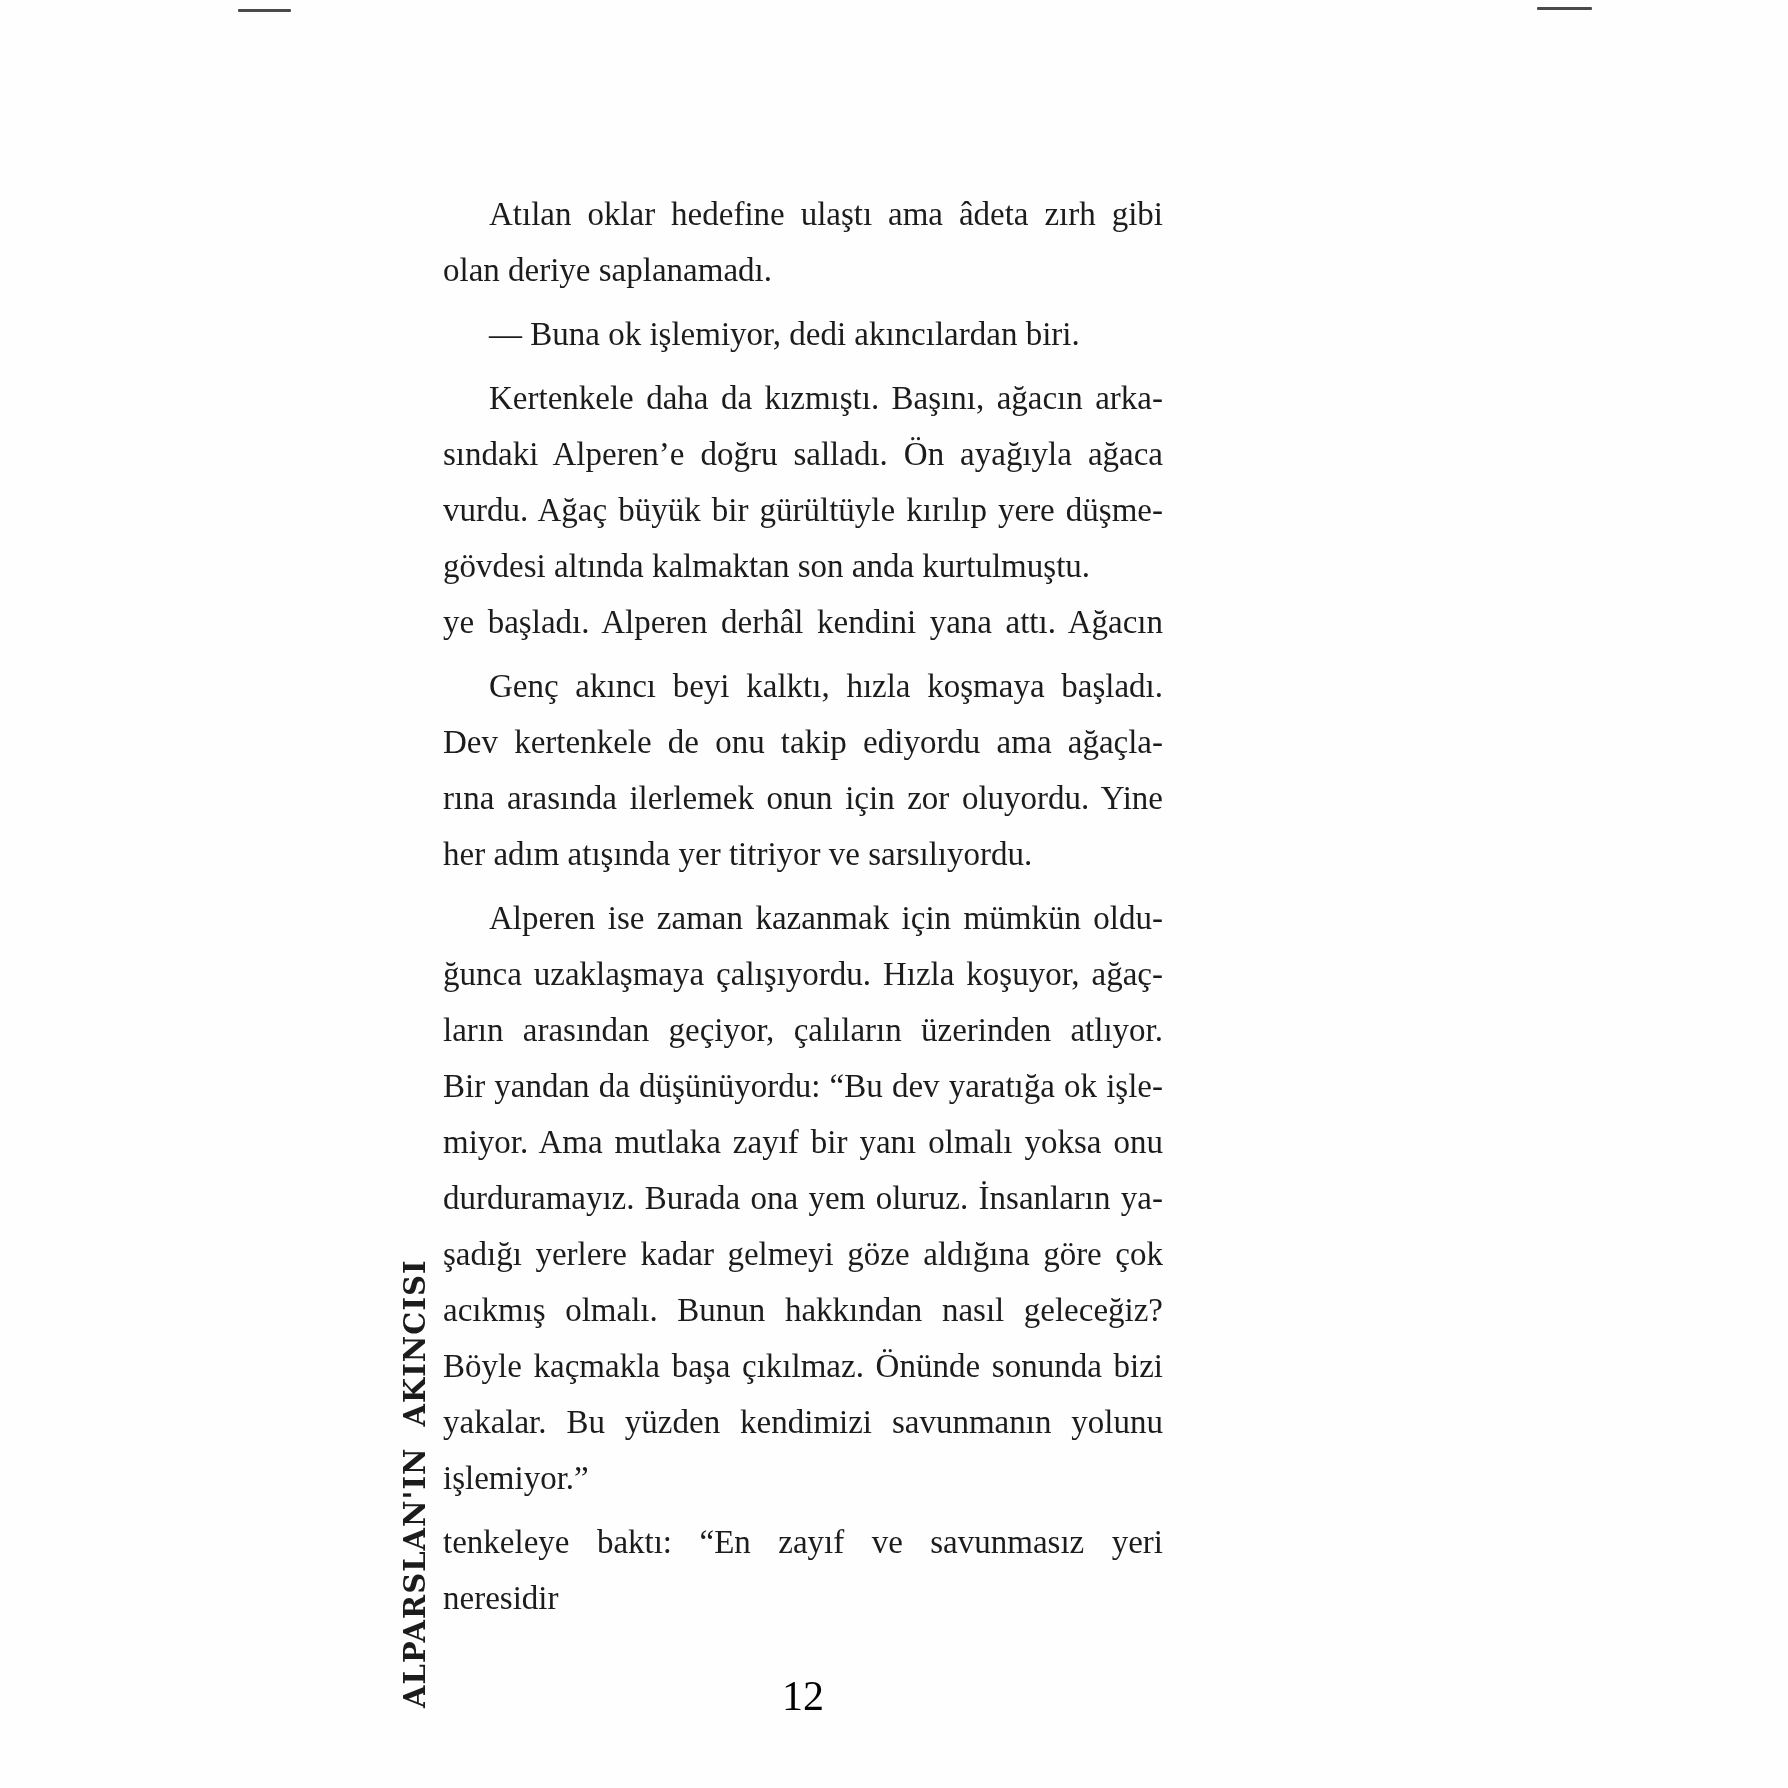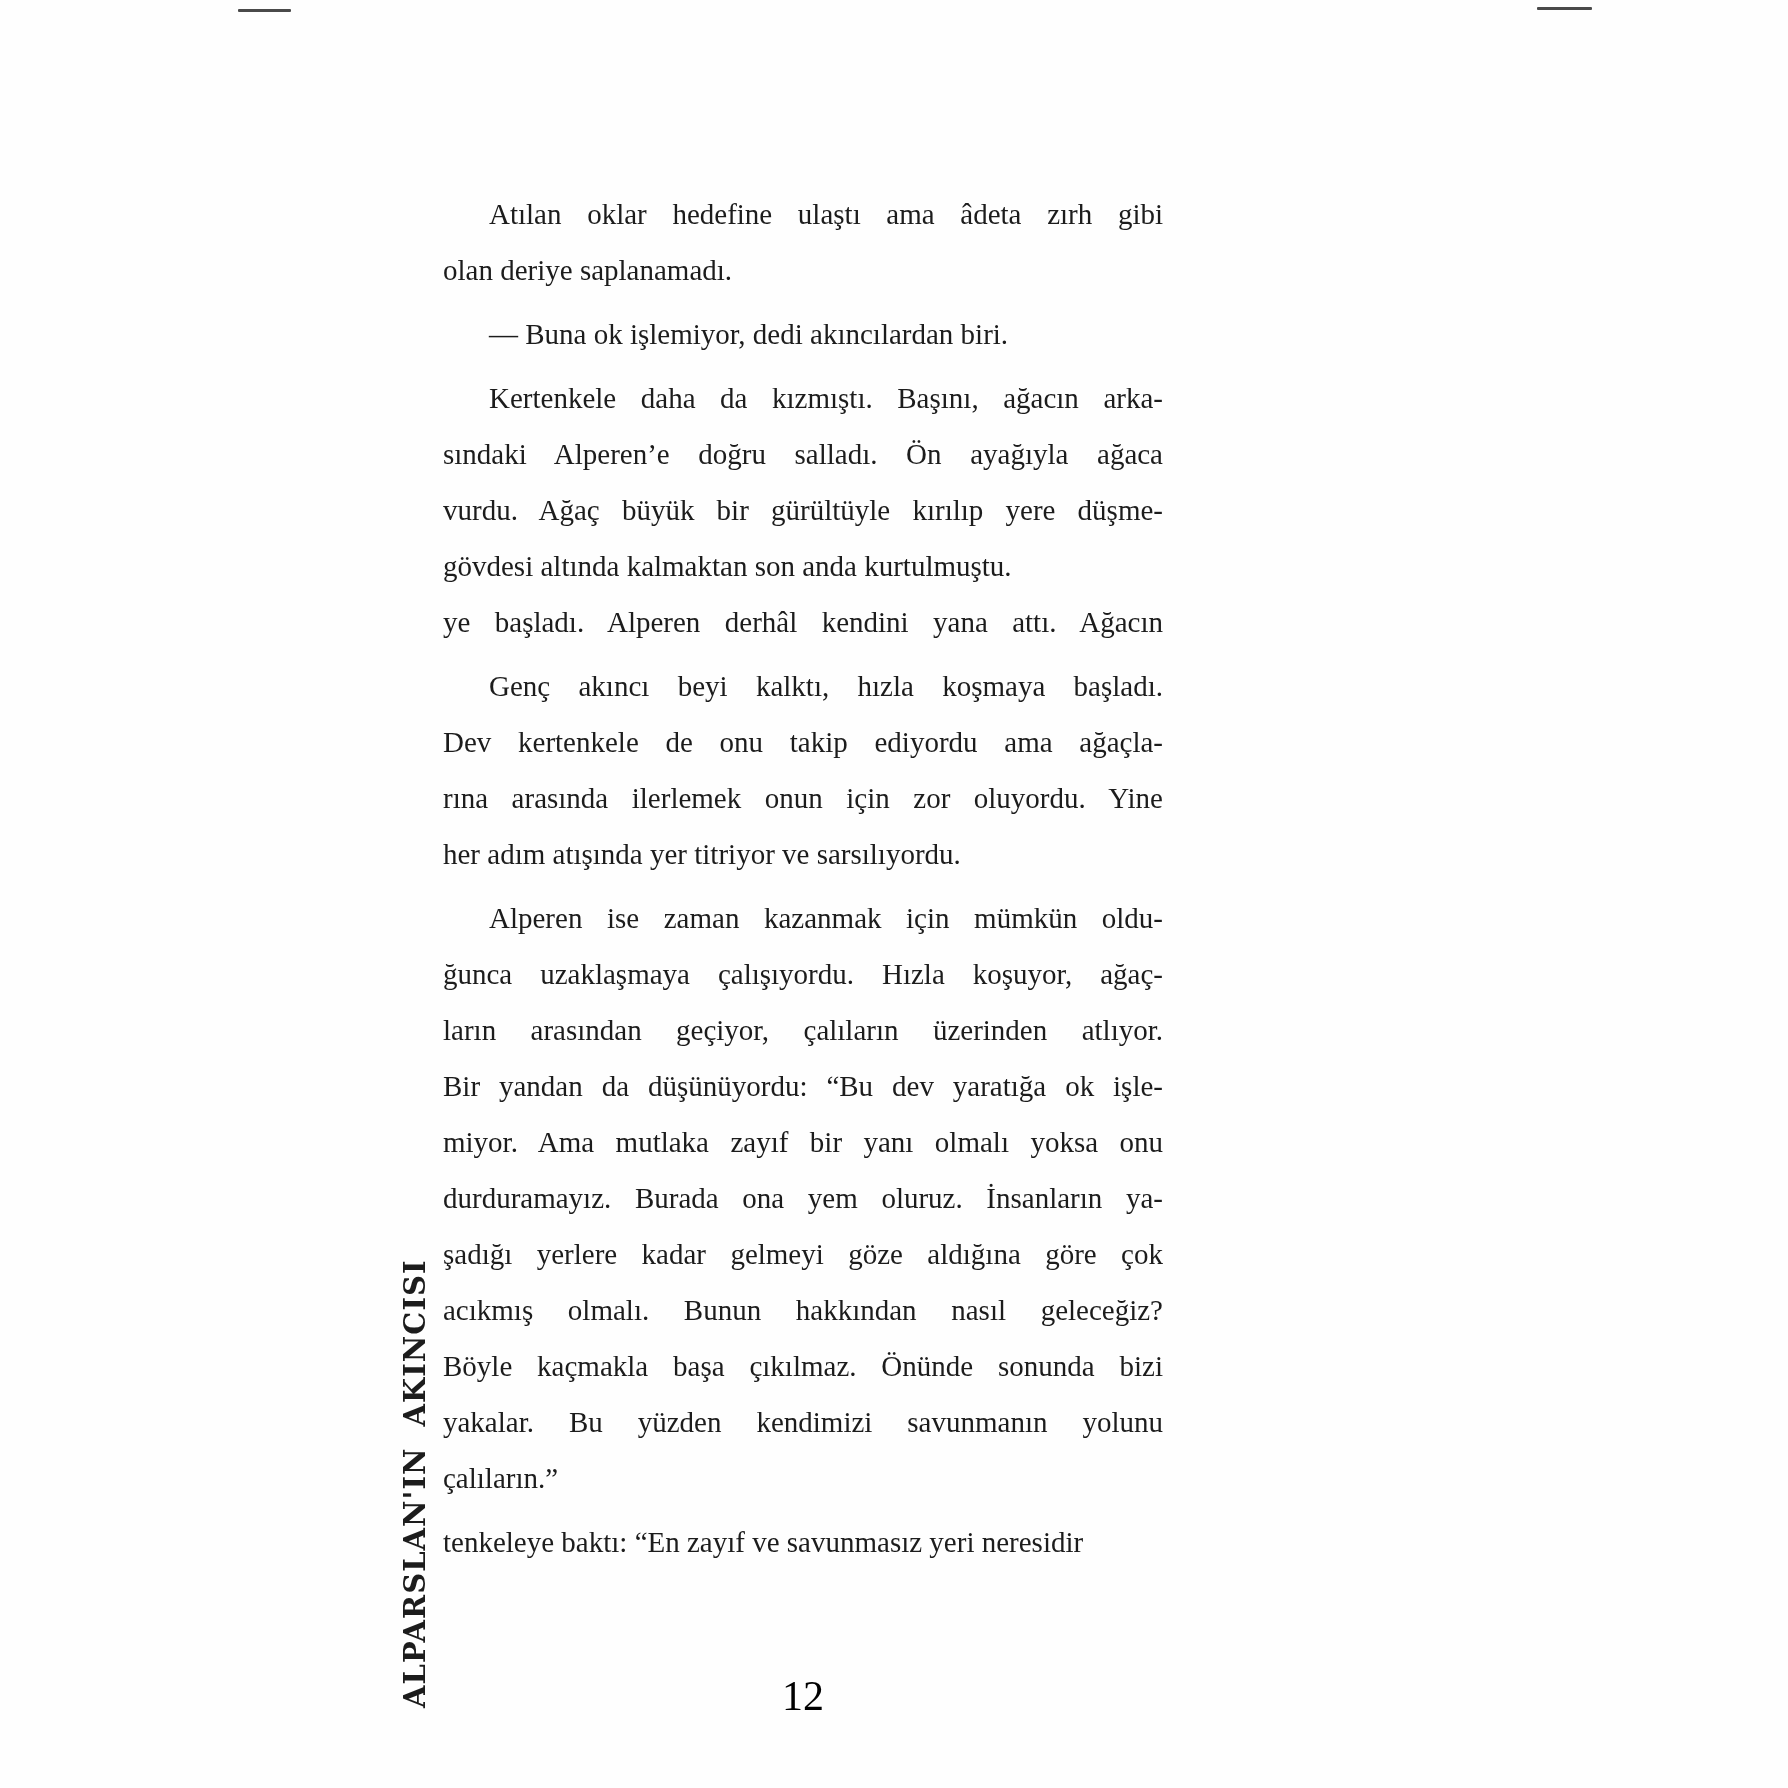--- a/index.html
+++ b/index.html
@@ -26,21 +26,21 @@
     background: #4a4a4a;
     border-radius: 1px;
   }
   .crop-mark.left  { left: 238px; top: 9px;  width: 53px; }
   .crop-mark.right { left: 1537px; top: 7px; width: 55px; }
   .text-block {
     position: absolute;
     left: 443px;
     top: 186px;
     width: 720px;
-    font-size: 29px;
+    font-size: 33px;
     line-height: 56px;
     color: #1c1c1c;
   }
   .paragraph { margin: 0 0 8px 0; }
   .line {
     text-align: justify;
     text-align-last: justify;
   }
   .line.indent { padding-left: 46px; }
   .line.last   { text-align-last: left; }
@@ -105,21 +105,21 @@
         <div class="line indent">Alperen ise zaman kazanmak için mümkün oldu-</div>
         <div class="line">ğunca uzaklaşmaya çalışıyordu. Hızla koşuyor, ağaç-</div>
         <div class="line">ların arasından geçiyor, çalıların üzerinden atlıyor.</div>
         <div class="line">Bir yandan da düşünüyordu: “Bu dev yaratığa ok işle-</div>
         <div class="line">miyor. Ama mutlaka zayıf bir yanı olmalı yoksa onu</div>
         <div class="line">durduramayız. Burada ona yem oluruz. İnsanların ya-</div>
         <div class="line">şadığı yerlere kadar gelmeyi göze aldığına göre çok</div>
         <div class="line">acıkmış olmalı. Bunun hakkından nasıl geleceğiz?</div>
         <div class="line">Böyle kaçmakla başa çıkılmaz. Önünde sonunda bizi</div>
         <div class="line">yakalar. Bu yüzden kendimizi savunmanın yolunu</div>
-        <div class="line last">çalıların.”</div>
+        <div class="line last">işlemiyor.”</div>
       </div>
       <div class="paragraph">
         <div class="line last">tenkeleye baktı: “En zayıf ve savunmasız yeri neresidir</div>
       </div>
     </div>
 
   <div class="page-number">12</div>
 
 </div>
 

